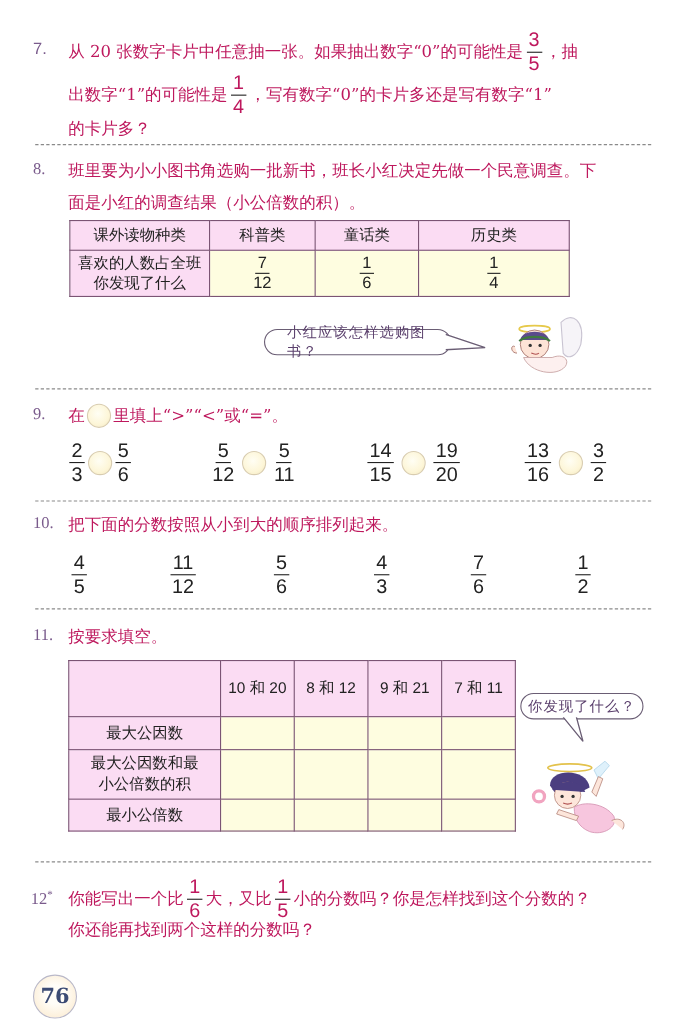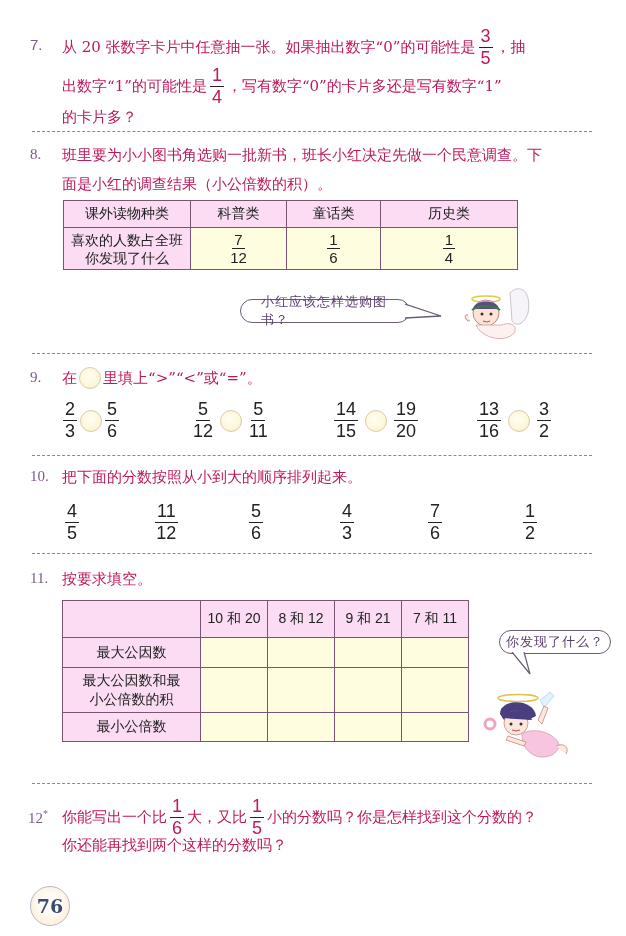--- a/index.html
+++ b/index.html
@@ -247,21 +247,21 @@
 </div>
 
 <div class="divider" style="top:553px;"></div>
 
 <div>
   <span class="qnum" style="left:30px; top:570px;">11.</span>
   <div class="qtext" style="left:62px; top:568px;">按要求填空。</div>
 
   <table class="t" style="left:62px; top:600px; width:407px;">
     <tbody>
-        <tr style="height:37px;" class="sans">
+        <tr style="height:51px;" class="sans">
       <td class="pink" style="width:137px;"></td>
       <td class="pink sans" style="width:66px;">10 和 20</td>
       <td class="pink sans" style="width:66px;">8 和 12</td>
       <td class="pink sans" style="width:66px;margin-left:12px;">9 和 21</td>
       <td class="pink sans">7 和 11</td>
     </tr>
     <tr style="height:30px;">
       <td class="pink">最大公因数</td>
       <td class="cream"></td>
       <td class="cream"></td>
@@ -281,21 +281,21 @@
     <tr style="height:29px;">
       <td class="pink">最小公倍数</td>
       <td class="cream"></td>
       <td class="cream"></td>
       <td class="cream"></td>
       <td class="cream"></td>
     </tr>
   </tbody>
     </table>
 
-  <div class="bubble" style="left:499px; top:630px; width:112px; height:24px; padding:0 6px;">
+  <div class="bubble" style="left:473px; top:630px; width:112px; height:24px; padding:0 6px;">
     <span>你发现了什么？</span>
   </div>
   <svg class="abs" style="left:510px; top:652px;" width="25" height="24">
     <path d="M2,0 L20,22 L14,0" fill="#fff" stroke="#6a5d74" stroke-width="1.2"></path>
   </svg>
 
   <svg class="abs" style="left:478px; top:690px;" width="100" height="80">
     <circle cx="12" cy="34" r="5" fill="none" stroke="#f1a4c0" stroke-width="3"></circle>
     <path d="M62,10 L72,2 L76,6 L66,18 Z" fill="#dff1fb" stroke="#b5d7ea" stroke-width="0.8"></path>
     <ellipse cx="40" cy="8" rx="20" ry="3.5" fill="none" stroke="#e3c24c" stroke-width="1.5"></ellipse>

